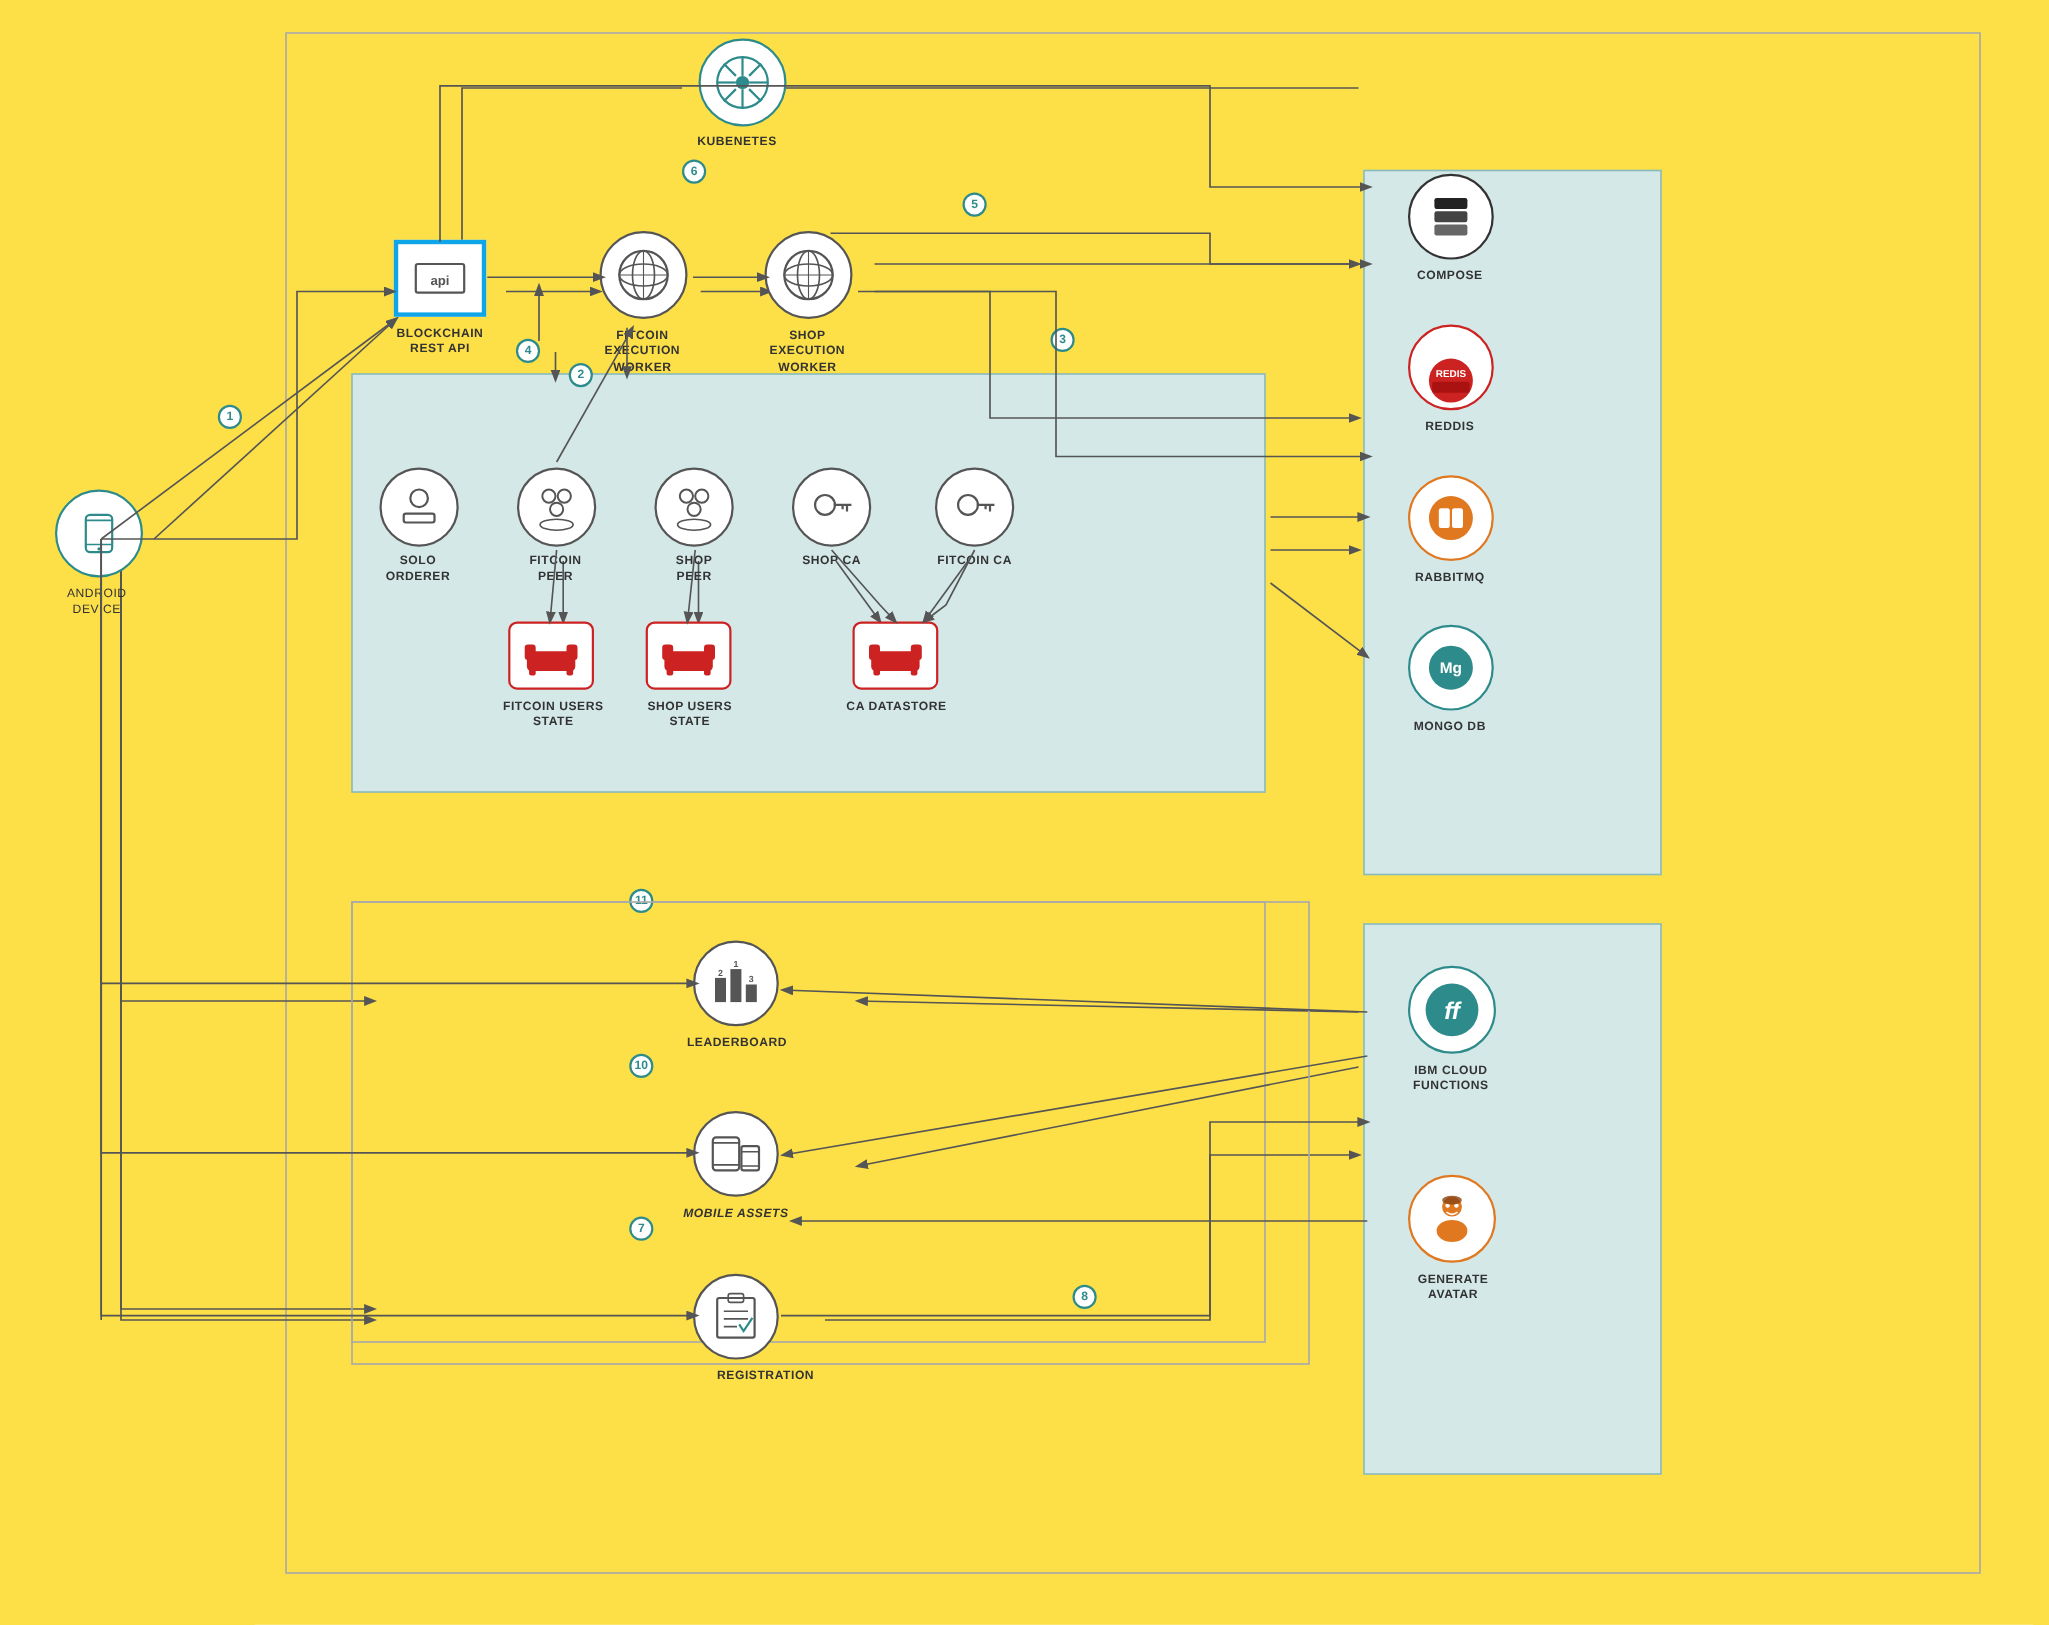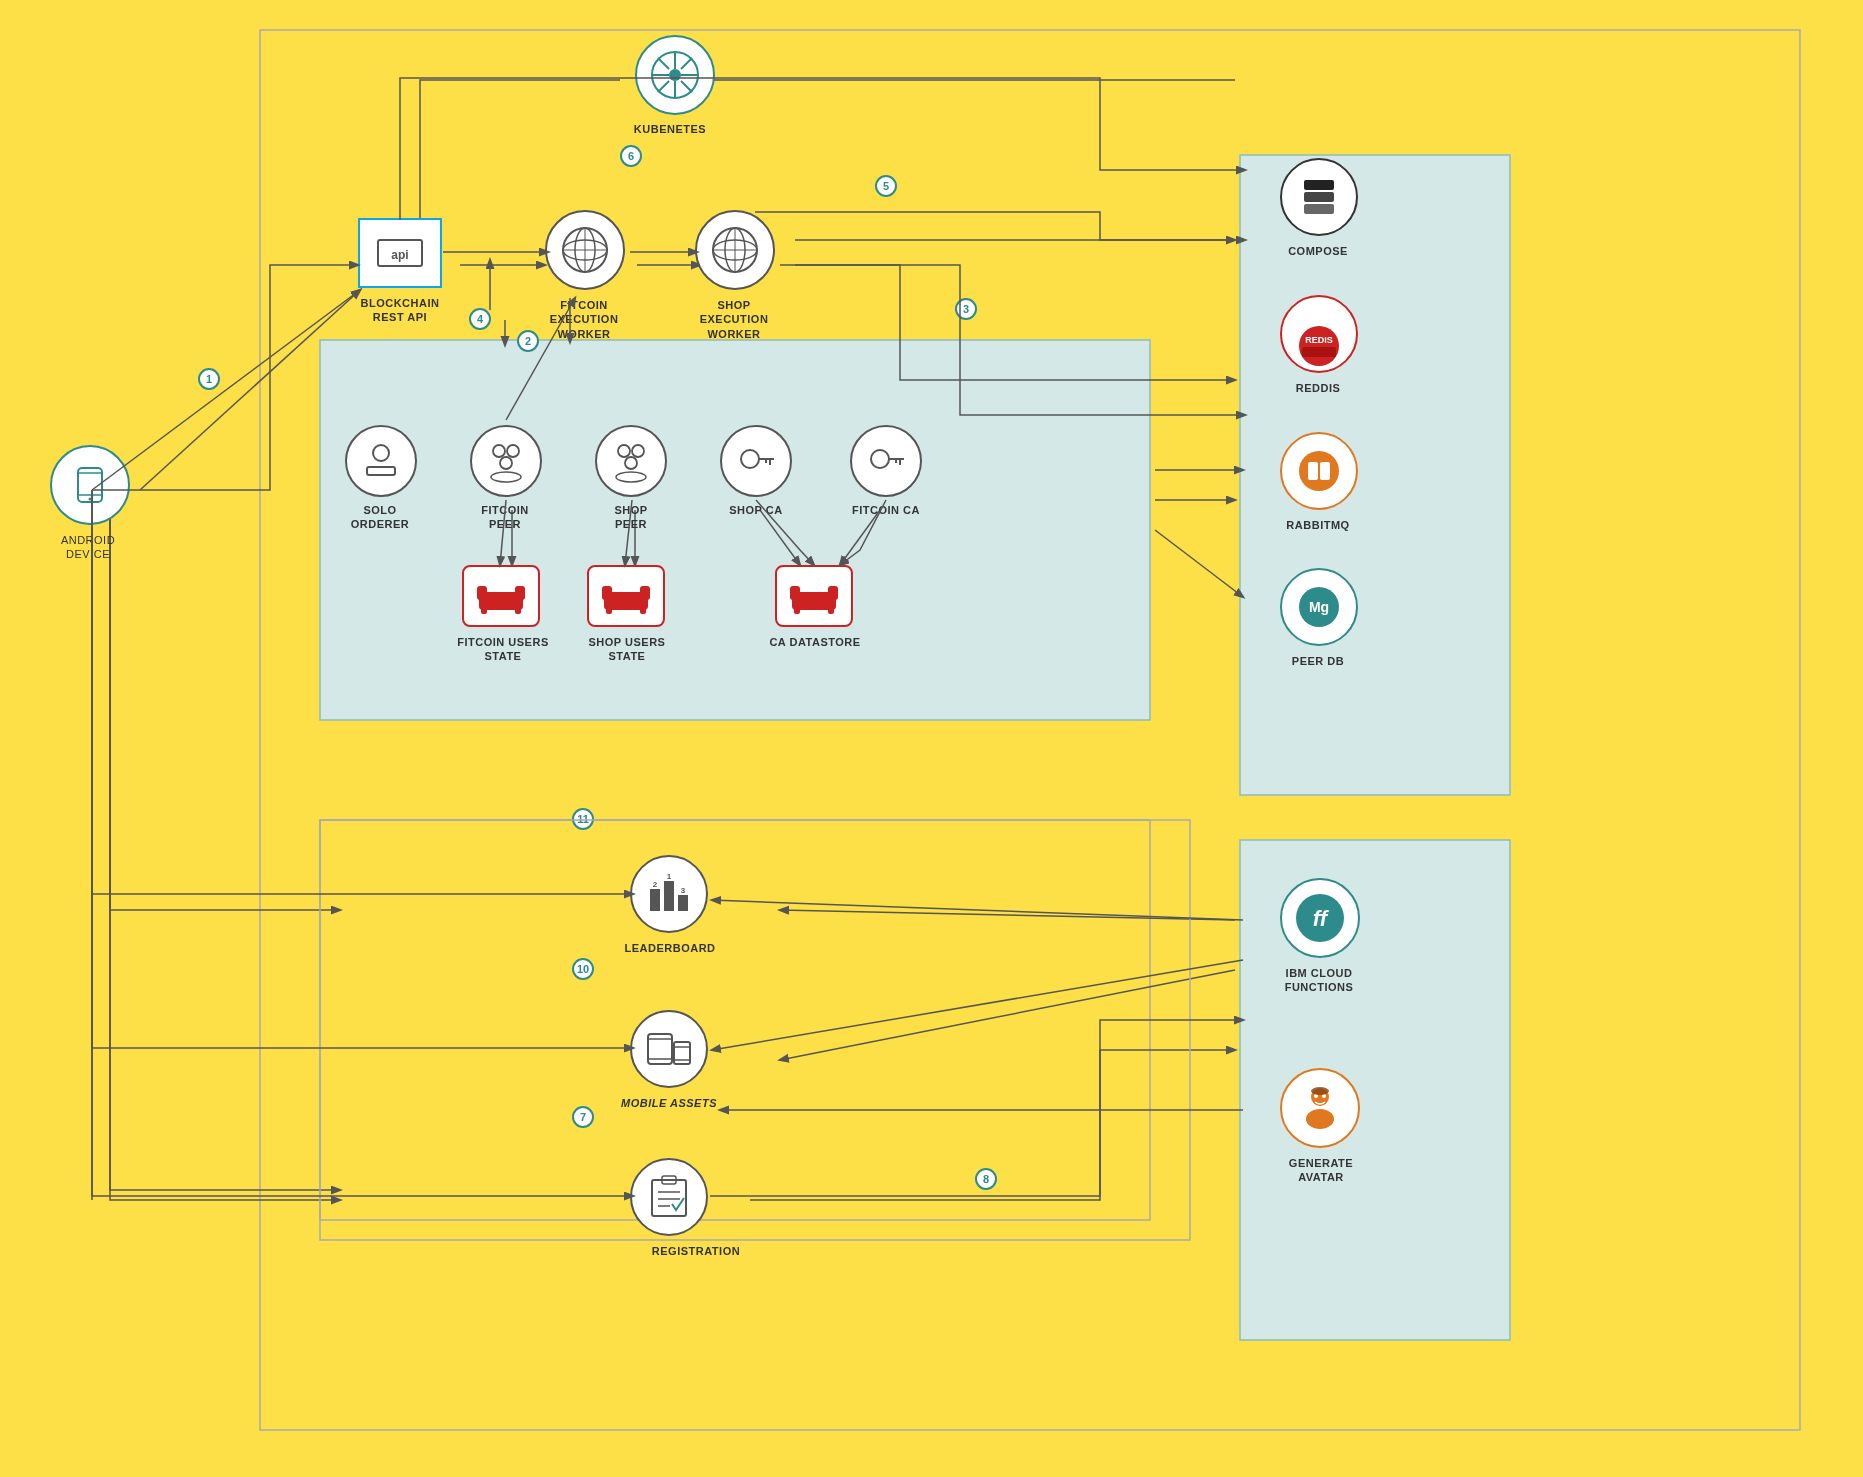--- a/index.html
+++ b/index.html
@@ -151,21 +151,21 @@
       <line x1="10" y1="10" x2="34" y2="10" stroke="#2e8b8b" stroke-width="1.5"></line>
       <line x1="10" y1="32" x2="34" y2="32" stroke="#2e8b8b" stroke-width="1.5"></line>
       <circle cx="22" cy="36" r="1.5" fill="#2e8b8b"></circle>
     </svg>
   </div>
   <div class="node-label" style="left:28px; top:533px; width:120px;">
     <span style="white-space:pre-line; font-size:11px; font-weight:400;">ANDROID
 DEVICE</span>
   </div>
 
-  <div style="position:absolute; left:358px; top:218px; width:84px; height:70px; border:2px solid #0ea5e9; background:#fff; display:flex; align-items:center; justify-content:center;">
+  <div style="position:absolute; left:358px; top:218px; width:84px; height:70px; border:4px solid #0ea5e9; background:#fff; display:flex; align-items:center; justify-content:center;">
     <svg width="50" height="42" viewBox="0 0 50 42">
       <rect x="3" y="8" width="44" height="26" rx="2" fill="none" stroke="#555" stroke-width="2"></rect>
       <text x="25" y="27" text-anchor="middle" font-size="12" font-weight="bold" fill="#555">api</text>
     </svg>
   </div>
   <div class="node-label" style="left:330px; top:296px; width:140px;">BLOCKCHAIN<br>REST API</div>
 
   <div class="icon-circle" style="left:545px; top:210px; width:80px; height:80px;">
 
     <svg width="52" height="52" viewBox="0 0 52 52">
@@ -329,21 +329,21 @@
     </svg>
   </div>
   <div class="node-label" style="left:1258px; top:518px; width:120px;">RABBITMQ</div>
 
   <div class="icon-circle" style="left:1280px; top:568px; width:78px; height:78px; border-color:#2e8b8b;">
     <svg width="50" height="50" viewBox="0 0 50 50">
       <circle cx="25" cy="25" r="20" fill="#2e8b8b"></circle>
       <text x="25" y="30" text-anchor="middle" fill="#fff" font-size="14" font-weight="bold">Mg</text>
     </svg>
   </div>
-  <div class="node-label" style="left:1258px; top:654px; width:120px;">PEER DB</div>
+  <div class="node-label" style="left:1258px; top:654px; width:120px;">MONGO DB</div>
 
   <div class="icon-circle" style="left:1280px; top:878px; width:80px; height:80px; border-color:#2e8b8b;">
     <svg width="54" height="54" viewBox="0 0 54 54">
       <circle cx="27" cy="27" r="24" fill="#2e8b8b"></circle>
 
       <text x="27" y="35" text-anchor="middle" fill="#fff" font-size="22" font-weight="bold" font-style="italic">ff</text>
     </svg>
   </div>
   <div class="node-label" style="left:1255px; top:966px; width:128px;">IBM CLOUD<br>FUNCTIONS</div>
 

